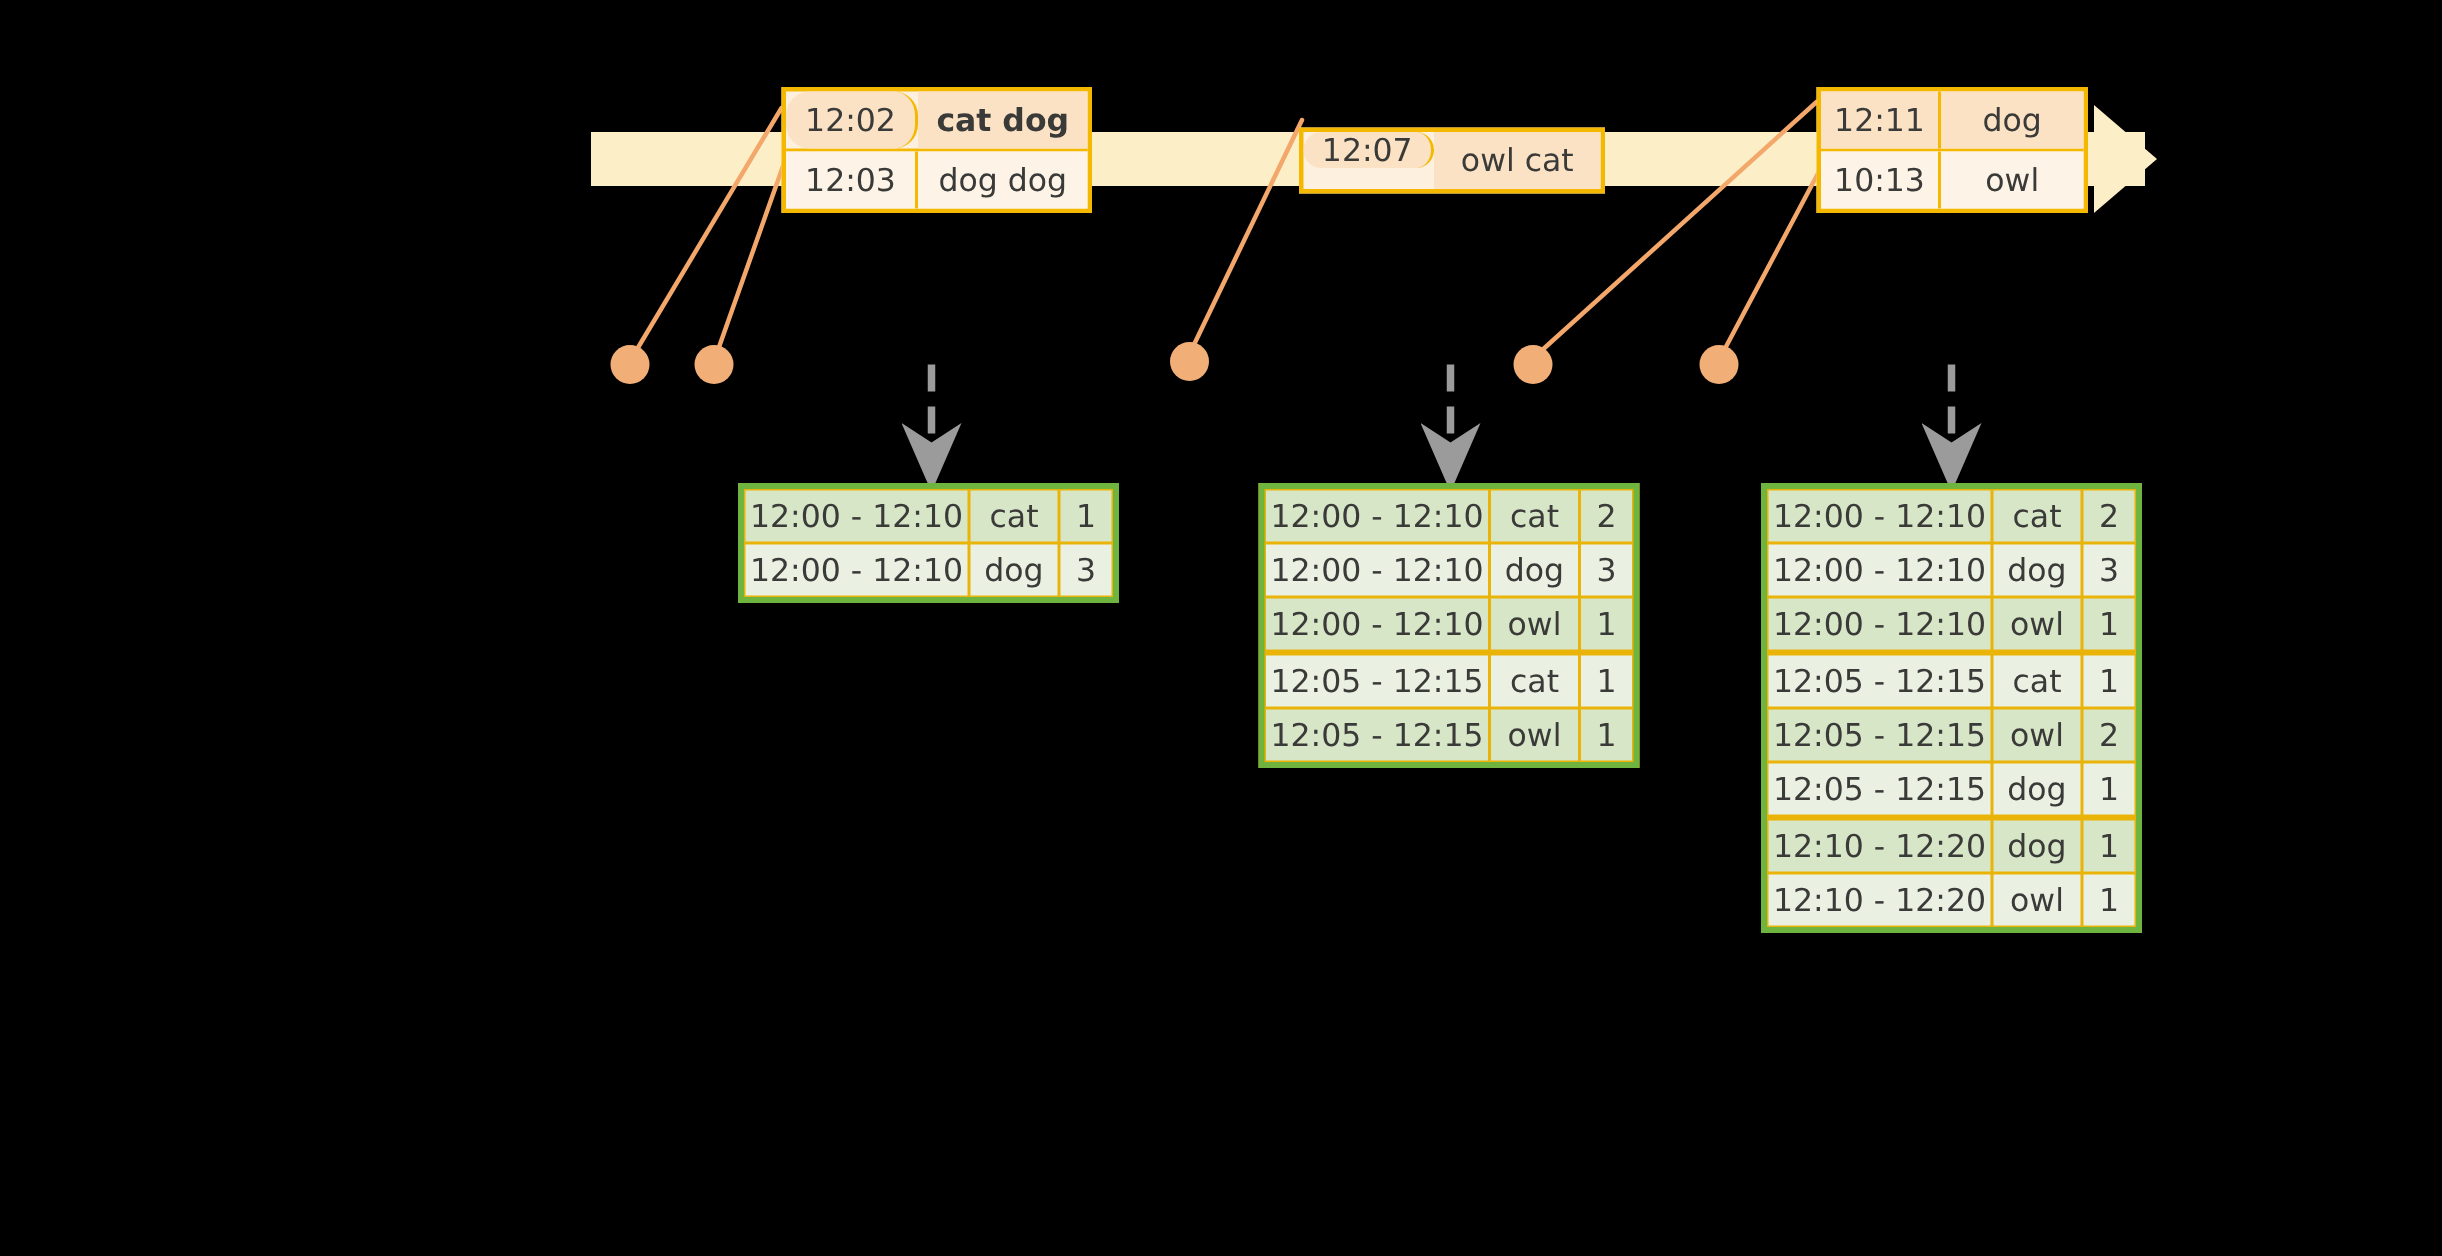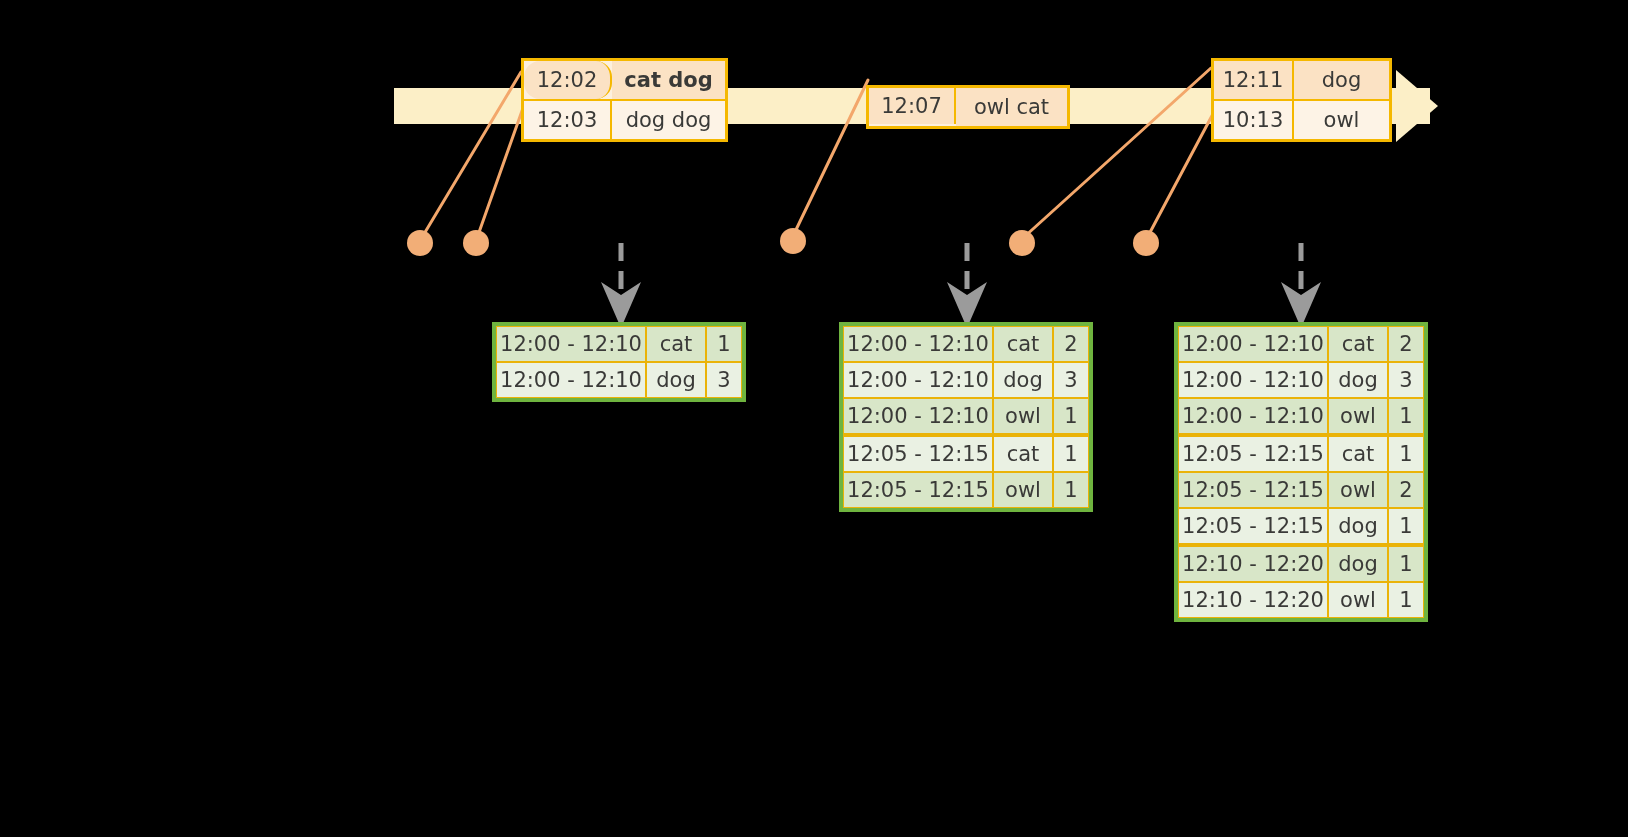--- a/index.html
+++ b/index.html
@@ -135,21 +135,21 @@
       <div class="ev-cell words" style="width:113px; height:38px;font-weight:bold;">cat dog</div>
     </div>
     <div class="event-row plain">
       <div class="ev-cell time" style="width:88px; height:38px;">12:03</div>
       <div class="ev-cell words" style="width:113px; height:38px;">dog dog</div>
     </div>
   </div>
 
   <div class="event-group" style="left:866px; top:85px; width:204px;">
     <div class="event-row shade">
-      <div class="ev-cell time" style="width:87px; height:36px;">12:07</div>
+      <div class="ev-cell time" style="width:87px; height:24px;border-radius:19px;">12:07</div>
       <div class="ev-cell words" style="width:111px; height:38px;">owl cat</div>
     </div>
   </div>
 
   <div class="event-group" style="left:1211px; top:58px; width:181px;">
     <div class="event-row shade">
       <div class="ev-cell time" style="width:80px; height:38px;">12:11</div>
       <div class="ev-cell words" style="width:95px; height:38px;">dog</div>
     </div>
     <div class="event-row plain">

